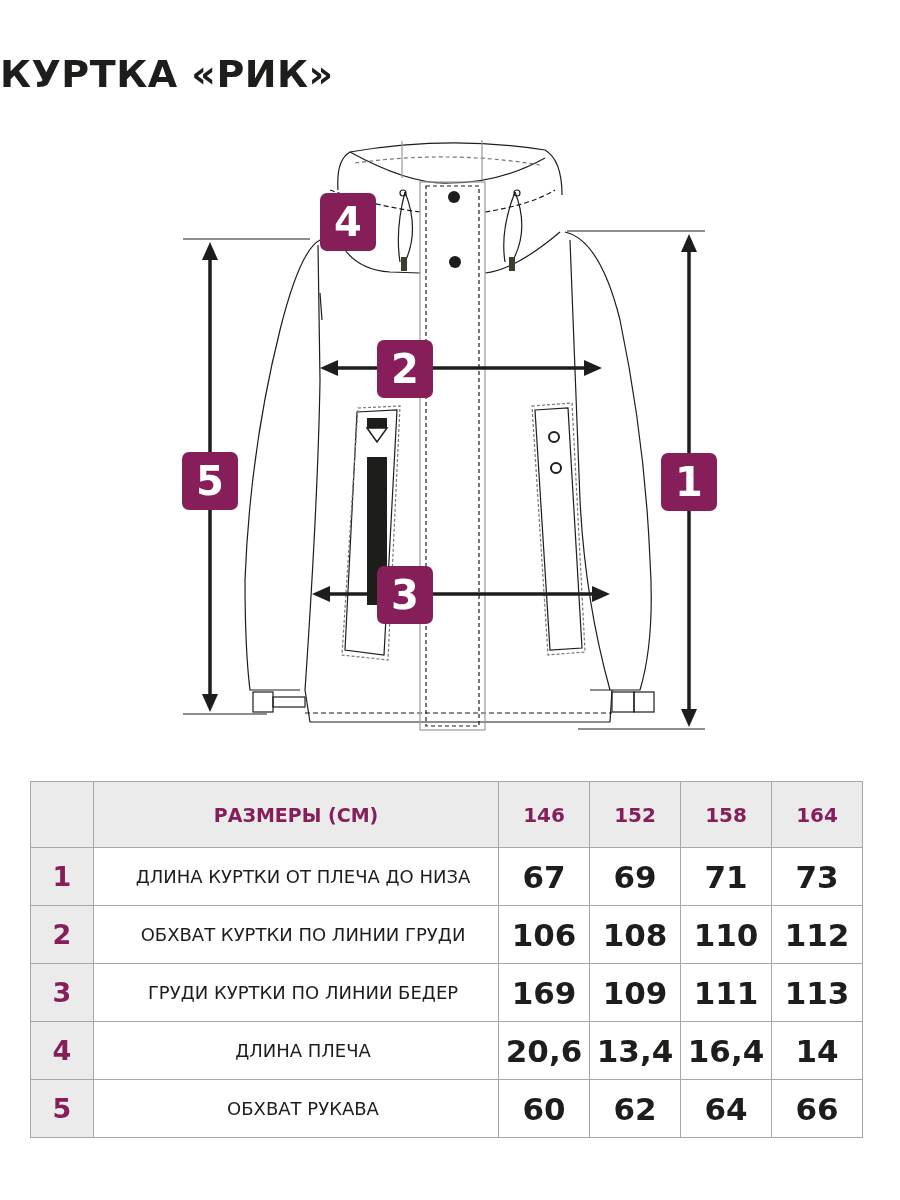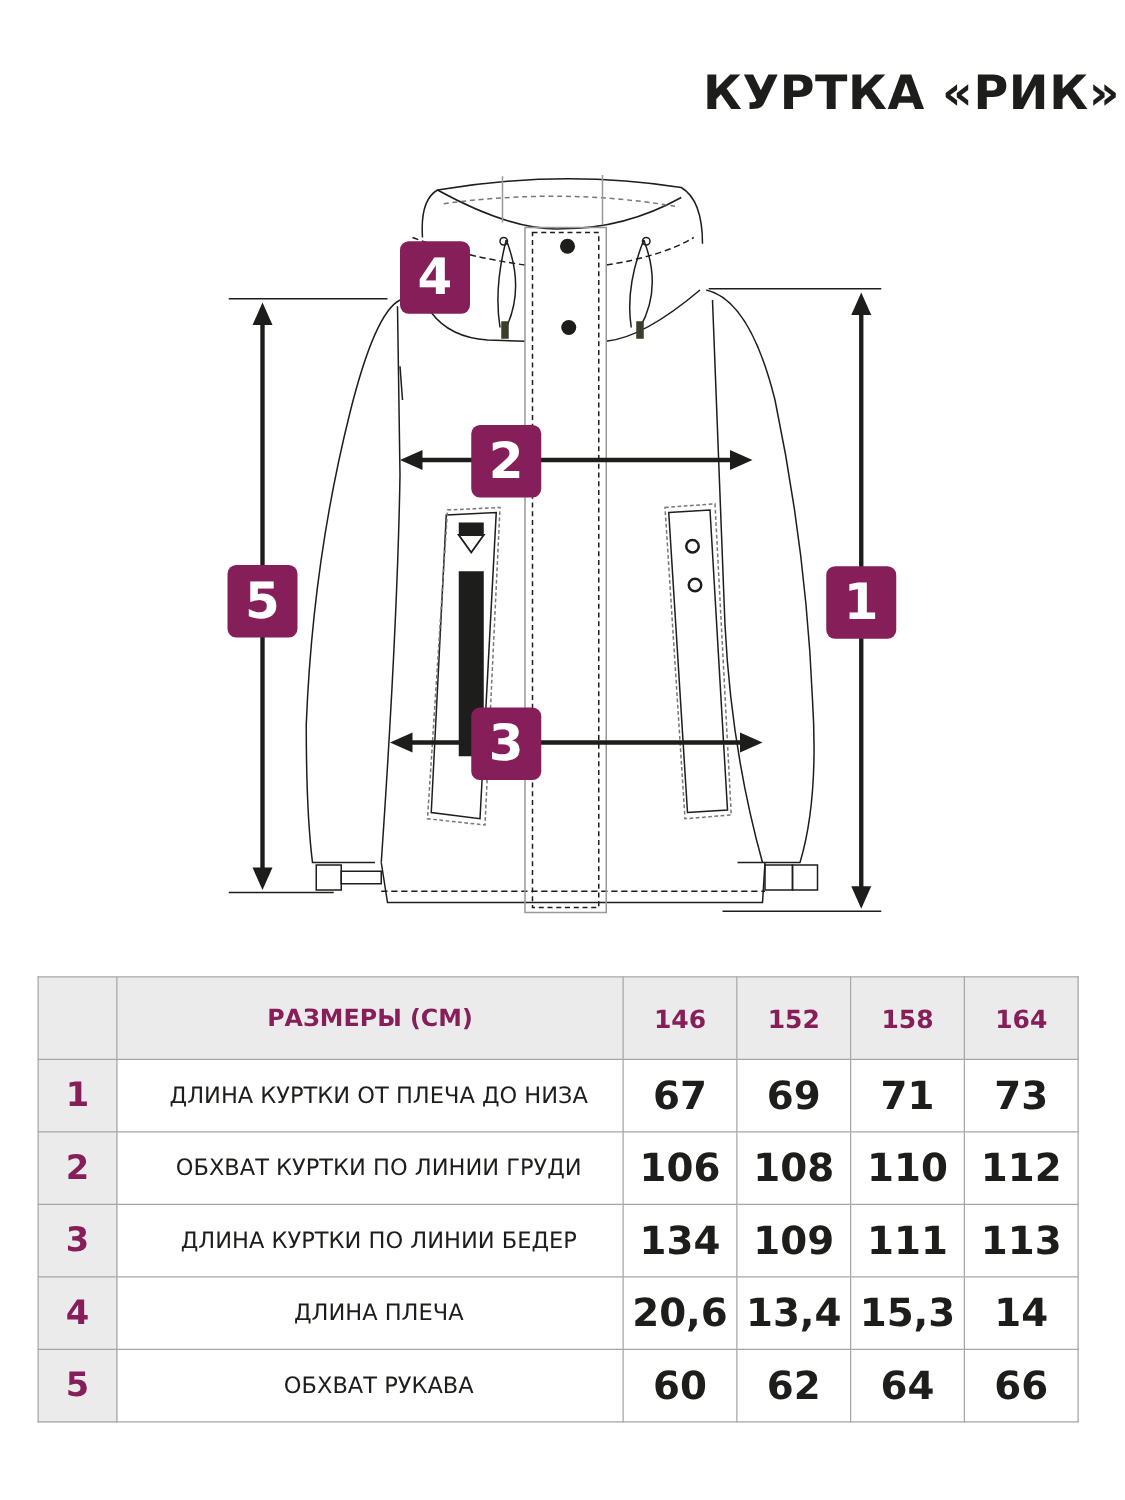--- a/index.html
+++ b/index.html
@@ -1,18 +1,18 @@
 <!DOCTYPE html>
 <html><head>
 <meta charset="utf-8">
 <style>
   html, body { margin: 0; padding: 0; background: #ffffff; }
   body { width: 900px; height: 1200px; position: relative; overflow: hidden;
          font-family: "DejaVu Sans", sans-serif; color: #1d1d1b; }
-  .title { position: absolute; left: 0; top: 52px; width: 896px; text-align: right;
+  .title { position: absolute; left: 0; top: 52px; width: 896px; text-align: left;
            font-family: "DejaVu Sans", sans-serif; font-weight: bold; font-size: 38px;
            letter-spacing: 0.5px; color: #1d1d1b; }
   .diagram { position: absolute; left: 0; top: 130px; width: 900px; height: 620px; }
   .badge { position: absolute; background: #861f59; color: #fff; border-radius: 7px;
            font-family: "DejaVu Sans", sans-serif; font-weight: bold;
            display: flex; align-items: center; justify-content: center; }
   table.sizes { position: absolute; left: 30px; top: 781px; width: 832px;
                 border-collapse: collapse; table-layout: fixed; }
   table.sizes td, table.sizes th { border: 1.5px solid #a6a6a6; padding: 0; margin-top: 44px; }
   table.sizes th { background: #ebebeb; height: 65px; }
@@ -145,32 +145,32 @@
   <tr>
     <td class="row-num">2</td>
     <td class="row-label">ОБХВАТ КУРТКИ ПО ЛИНИИ ГРУДИ</td>
     <td class="row-val">106</td>
     <td class="row-val">108</td>
     <td class="row-val">110</td>
     <td class="row-val">112</td>
   </tr>
   <tr>
     <td class="row-num">3</td>
-    <td class="row-label">ДЛИНА КУРТКИ ПО ЛИНИИ БЕДЕР</td>
-    <td class="row-val">134</td>
+    <td class="row-label">ГРУДИ КУРТКИ ПО ЛИНИИ БЕДЕР</td>
+    <td class="row-val">169</td>
     <td class="row-val">109</td>
     <td class="row-val">111</td>
     <td class="row-val">113</td>
   </tr>
   <tr>
     <td class="row-num">4</td>
     <td class="row-label">ДЛИНА ПЛЕЧА</td>
     <td class="row-val">20,6</td>
     <td class="row-val">13,4</td>
-    <td class="row-val">15,3</td>
+    <td class="row-val">16,4</td>
     <td class="row-val">14</td>
   </tr>
   <tr>
     <td class="row-num">5</td>
     <td class="row-label">ОБХВАТ РУКАВА</td>
     <td class="row-val">60</td>
     <td class="row-val">62</td>
     <td class="row-val">64</td>
     <td class="row-val">66</td>
   </tr>

